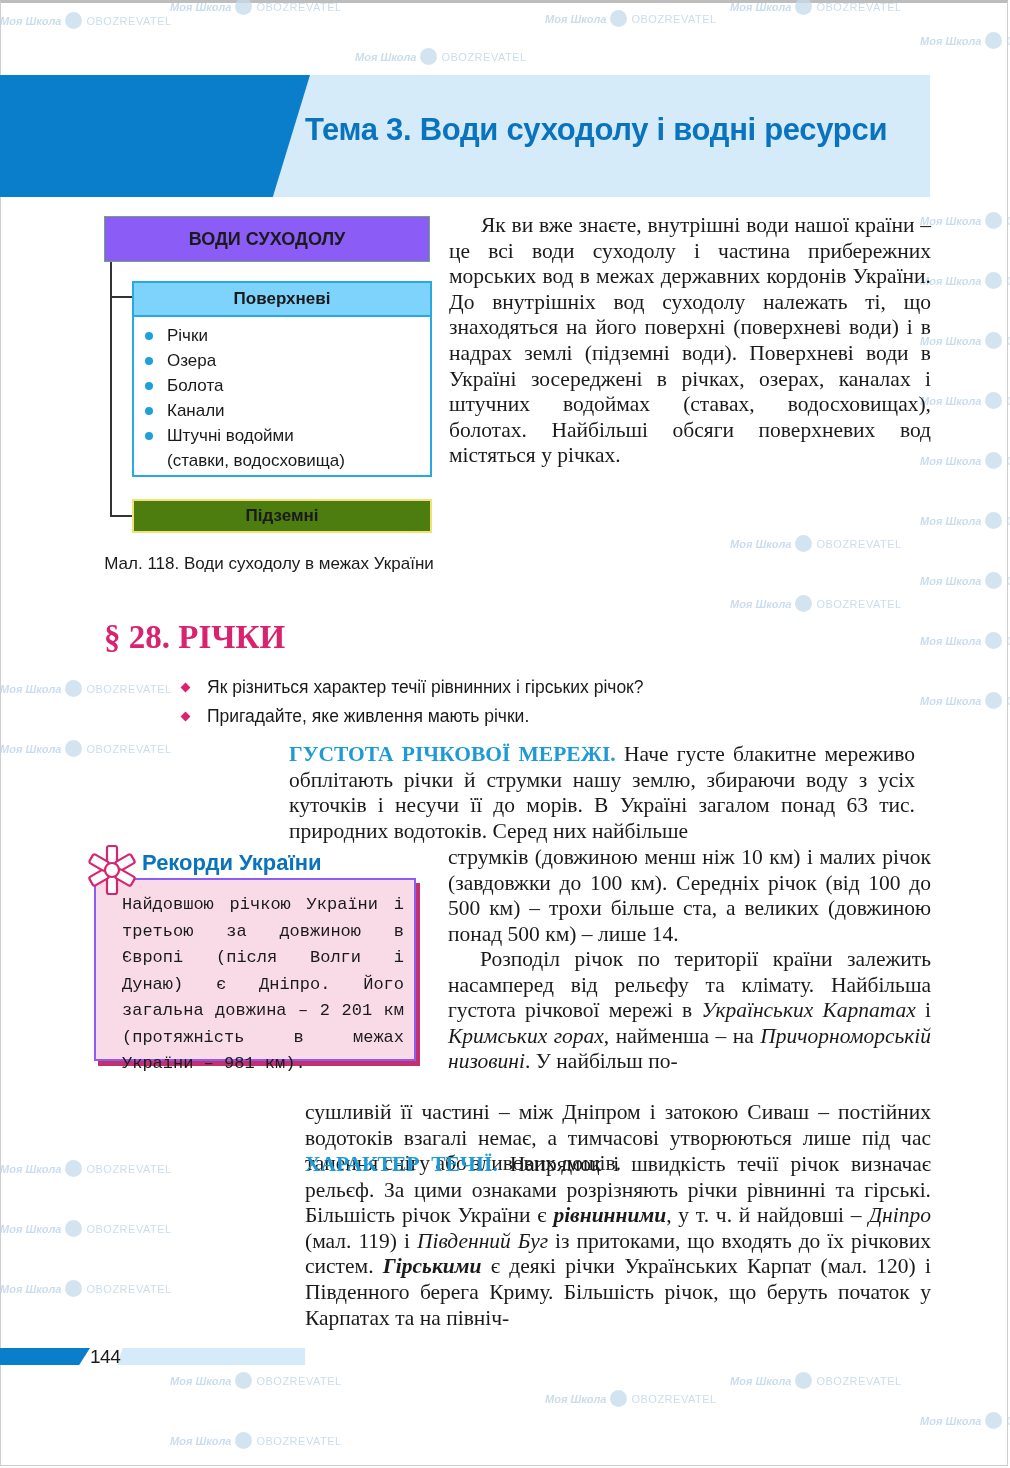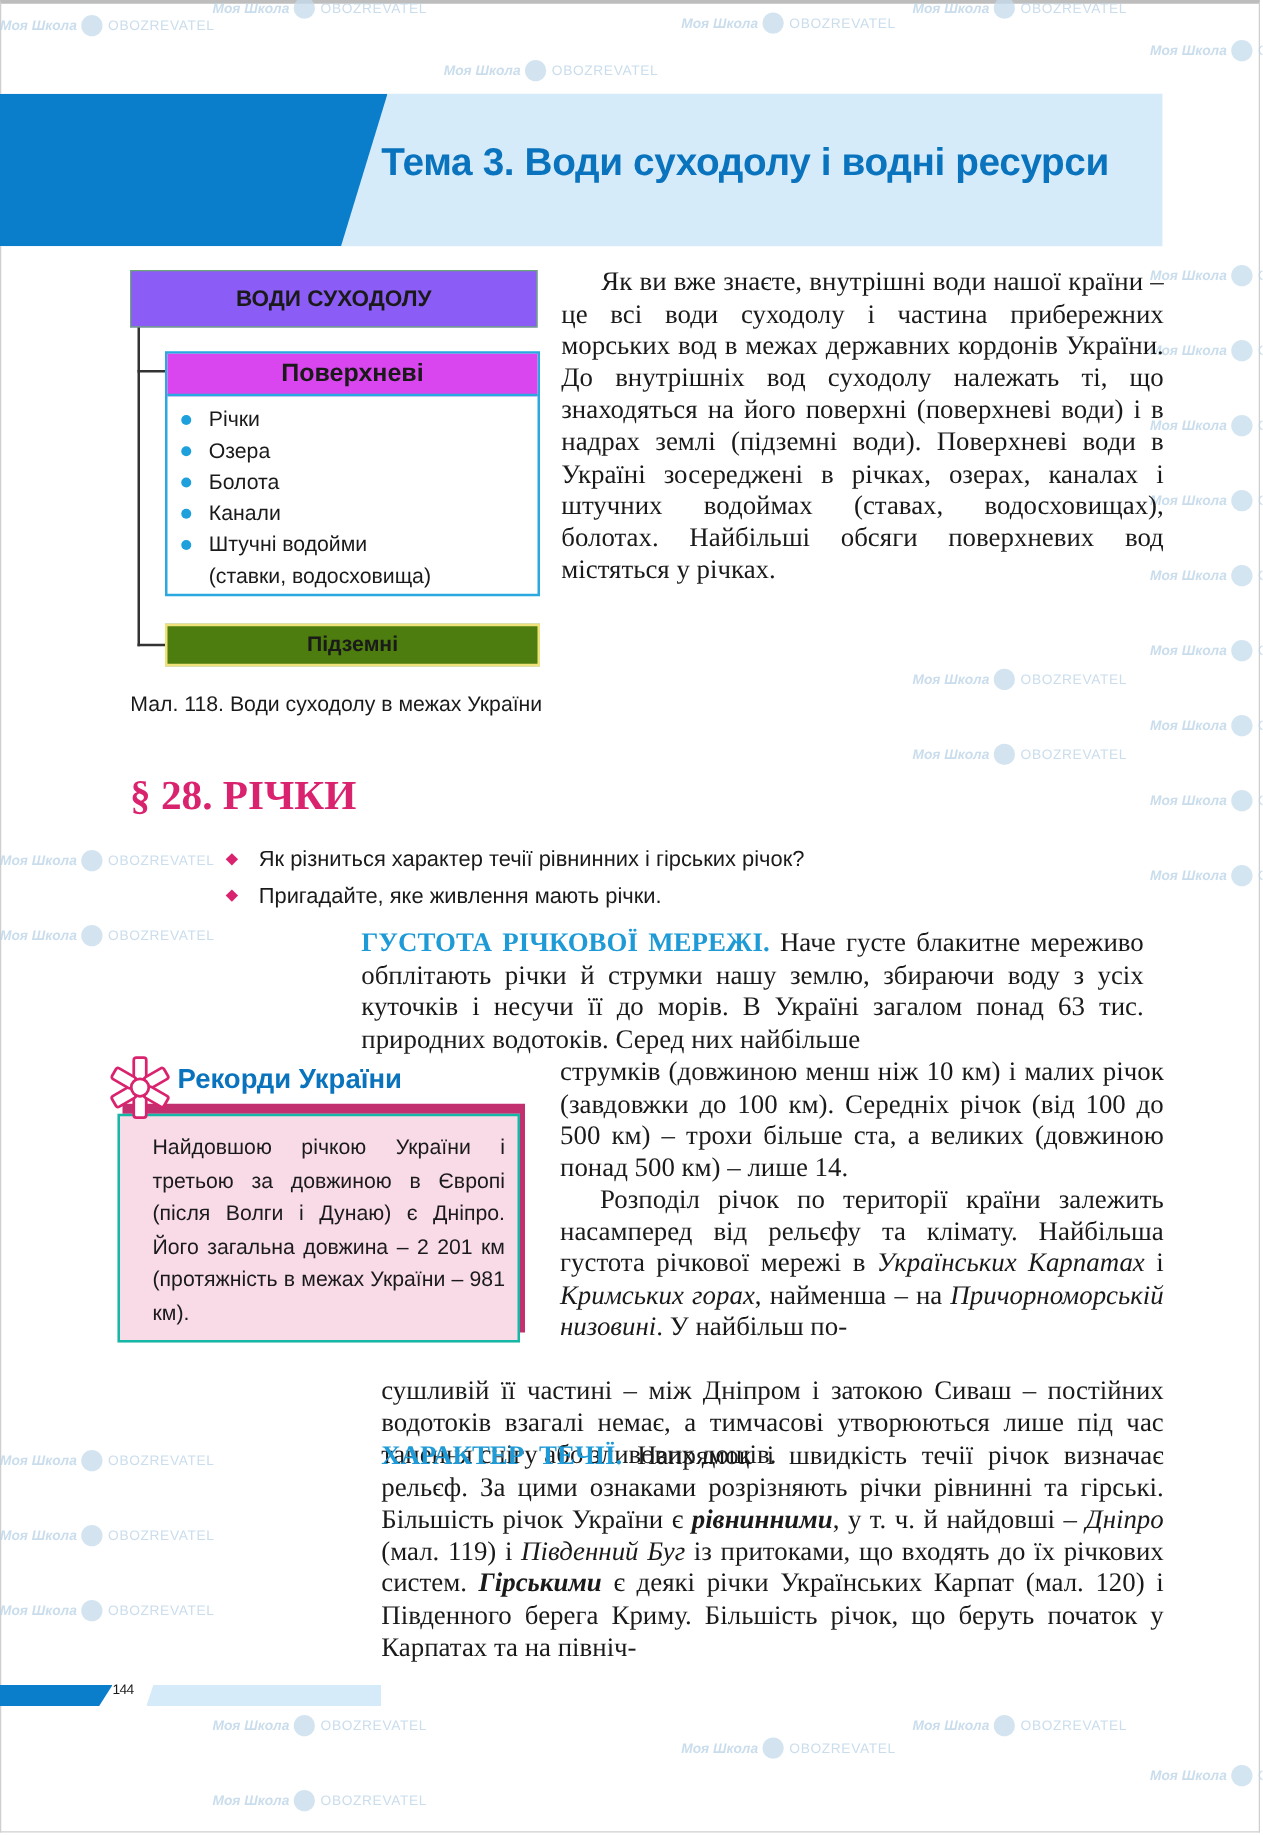--- a/index.html
+++ b/index.html
@@ -15,21 +15,21 @@
     .banner { position: absolute; left: 0; top: 75px; width: 930px; height: 122px; background: #d6ebfa; }
     .banner-dark { position: absolute; left: 0; top: 75px; width: 310px; height: 122px; background: #0a7ecb; clip-path: polygon(0 0, 100% 0, 88% 100%, 0 100%); }
     .banner-title { position: absolute; left: 305px; top: 112px; font-family: "Liberation Sans", sans-serif; font-weight: bold; font-size: 31px; color: #0a73bd; letter-spacing: -0.3px; white-space: nowrap; }
 
     
     .diag-root { position: absolute; left: 104px; top: 216px; width: 326px; height: 46px; background: #8b5cf6; border: 1px solid #6aa877; box-sizing: border-box; display: flex; align-items: center; justify-content: center; font-family: "Liberation Sans", sans-serif; font-weight: bold; font-size: 18px; color: #1a1a1a; }
     .diag-line-v { position: absolute; left: 110px; top: 262px; width: 2px; height: 255px; background: #333; }
     .diag-line-h1 { position: absolute; left: 110px; top: 296px; width: 24px; height: 2px; background: #333; }
     .diag-line-h2 { position: absolute; left: 110px; top: 515px; width: 24px; height: 2px; background: #333; }
     .diag-surface { position: absolute; left: 132px; top: 281px; width: 300px; height: 196px; border: 2px solid #2aa8e0; box-sizing: border-box; background: #fff; }
-    .diag-surface-head { height: 32px; background: #d946ef; border-bottom: 2px solid #2aa8e0; display: flex; align-items: center; justify-content: center; font-family: "Liberation Sans", sans-serif; font-weight: bold; font-size: 20px; }
+    .diag-surface-head { height: 32px; background: #7dd3fc; border-bottom: 2px solid #2aa8e0; display: flex; align-items: center; justify-content: center; font-family: "Liberation Sans", sans-serif; font-weight: bold; font-size: 17px; }
     .diag-list { list-style: none; margin: 0; padding: 6px 0 0 8px; font-family: "Liberation Sans", sans-serif; font-size: 17px; line-height: 25px; }
     .diag-list li { position: relative; padding-left: 25px; }
     .diag-list li .dot { position: absolute; left: 3px; top: 9px; width: 8px; height: 8px; border-radius: 50%; background: #1ea0dc; }
     .diag-list .sub { display: block; }
     .diag-under { position: absolute; left: 132px; top: 499px; width: 300px; height: 34px; background: #4d7c0f; border: 2px solid #f0e27a; box-sizing: border-box; display: flex; align-items: center; justify-content: center; font-family: "Liberation Sans", sans-serif; font-weight: bold; font-size: 17px; }
     .diag-caption { position: absolute; left: 104px; top: 551px; width: 330px; text-align: center; font-family: "Liberation Sans", sans-serif; font-size: 17px; line-height: 26px; }
 
     
     .para { position: absolute; font-size: 21.5px; line-height: 25.6px; text-align: justify; text-align-last: left; }
     .para p { margin: 0; }
@@ -47,27 +47,27 @@
     .density-low { left: 448px; top: 947px; width: 483px; }
     .density-bottom { left: 305px; top: 1100px; width: 626px; }
     .flow { left: 305px; top: 1152px; width: 626px; }
     em { font-style: italic; }
     strong em, em strong { font-weight: bold; font-style: italic; }
 
     
     .records-icon { position: absolute; left: 86px; top: 844px; width: 52px; height: 52px; }
     .records-title { position: absolute; left: 142px; top: 850px; font-family: "Liberation Sans", sans-serif; font-weight: bold; font-size: 22px; color: #0a73bd; }
     .records-shadow { position: absolute; left: 98px; top: 883px; width: 322px; height: 183px; background: #c2306f; }
-    .records-box { position: absolute; left: 94px; top: 878px; width: 322px; height: 183px; background: #f9dbe8; border: 2px solid #14b8a6; box-sizing: border-box; padding: 12px 10px 0 26px; font-family: Liberation Sans, sans-serif; font-size: 17px; line-height: 26.5px; text-align: justify; text-align-last: left; margin-top: 13px; }
+    .records-box { position: absolute; left: 94px; top: 878px; width: 322px; height: 183px; background: #f9dbe8; border: 2px solid #8b5cf6; box-sizing: border-box; padding: 12px 10px 0 26px; font-family: Liberation Mono, monospace; font-size: 17px; line-height: 26.5px; text-align: justify; text-align-last: left; }
     .records-box p { margin: 0; }
 
     
     .footer-dark { position: absolute; left: 0; top: 1348px; width: 90px; height: 17px; background: #0a7ecb; clip-path: polygon(0 0, 100% 0, 88% 100%, 0 100%); }
     .footer-light { position: absolute; left: 117px; top: 1348px; width: 188px; height: 17px; background: #d6ebfa; clip-path: polygon(3% 0, 100% 0, 100% 100%, 0 100%); }
-    .page-number { position: absolute; left: 90px; top: 1346px; font-family: "Liberation Sans Narrow", "Liberation Sans", sans-serif; font-size: 11px; color: #1a1a1a; letter-spacing: -0.5px; }
+    .page-number { position: absolute; left: 90px; top: 1346px; font-family: "Liberation Sans Narrow", "Liberation Sans", sans-serif; font-size: 19px; color: #1a1a1a; letter-spacing: -0.5px; }
 
     
     .wm { position: absolute; font-family: "Liberation Sans", sans-serif; font-size: 11px; color: #b9d2e6; opacity: 0.75; white-space: nowrap; pointer-events: none; display: flex; align-items: center; gap: 4px; }
     .wm .w1 { font-style: italic; font-weight: bold; }
     .wm .circ { display: inline-block; width: 17px; height: 17px; border-radius: 50%; background: #c5dcec; }
     .wm .w2 { letter-spacing: 0.5px; }
   </style>
 </head>
 <body>
 

